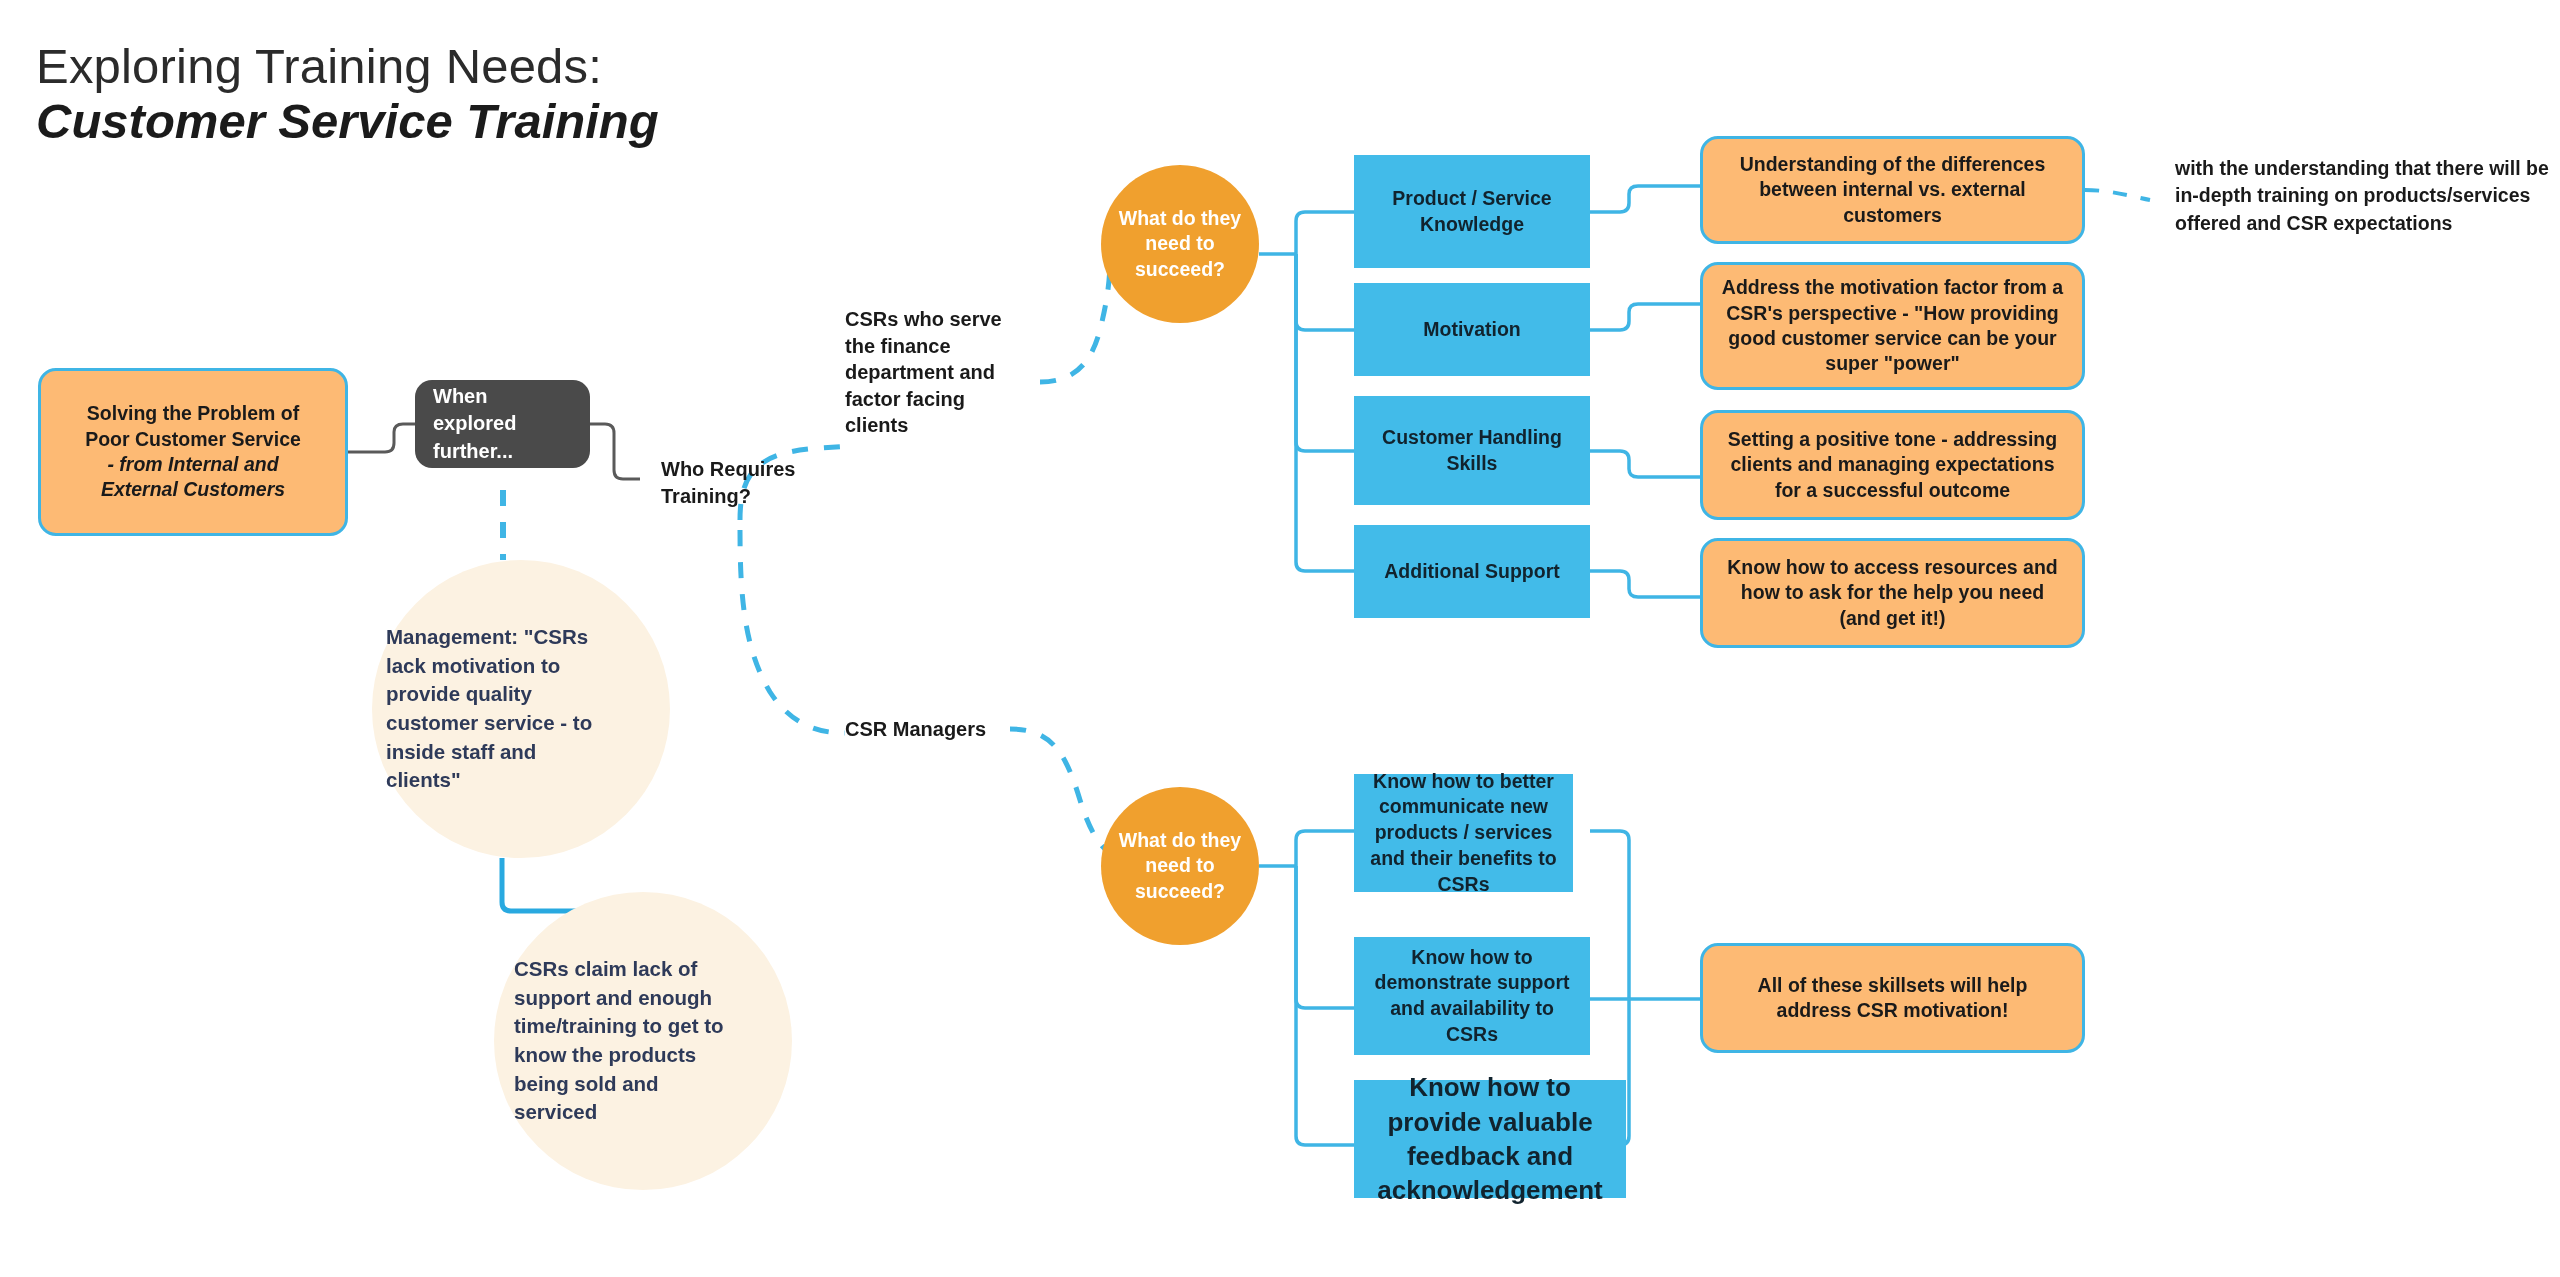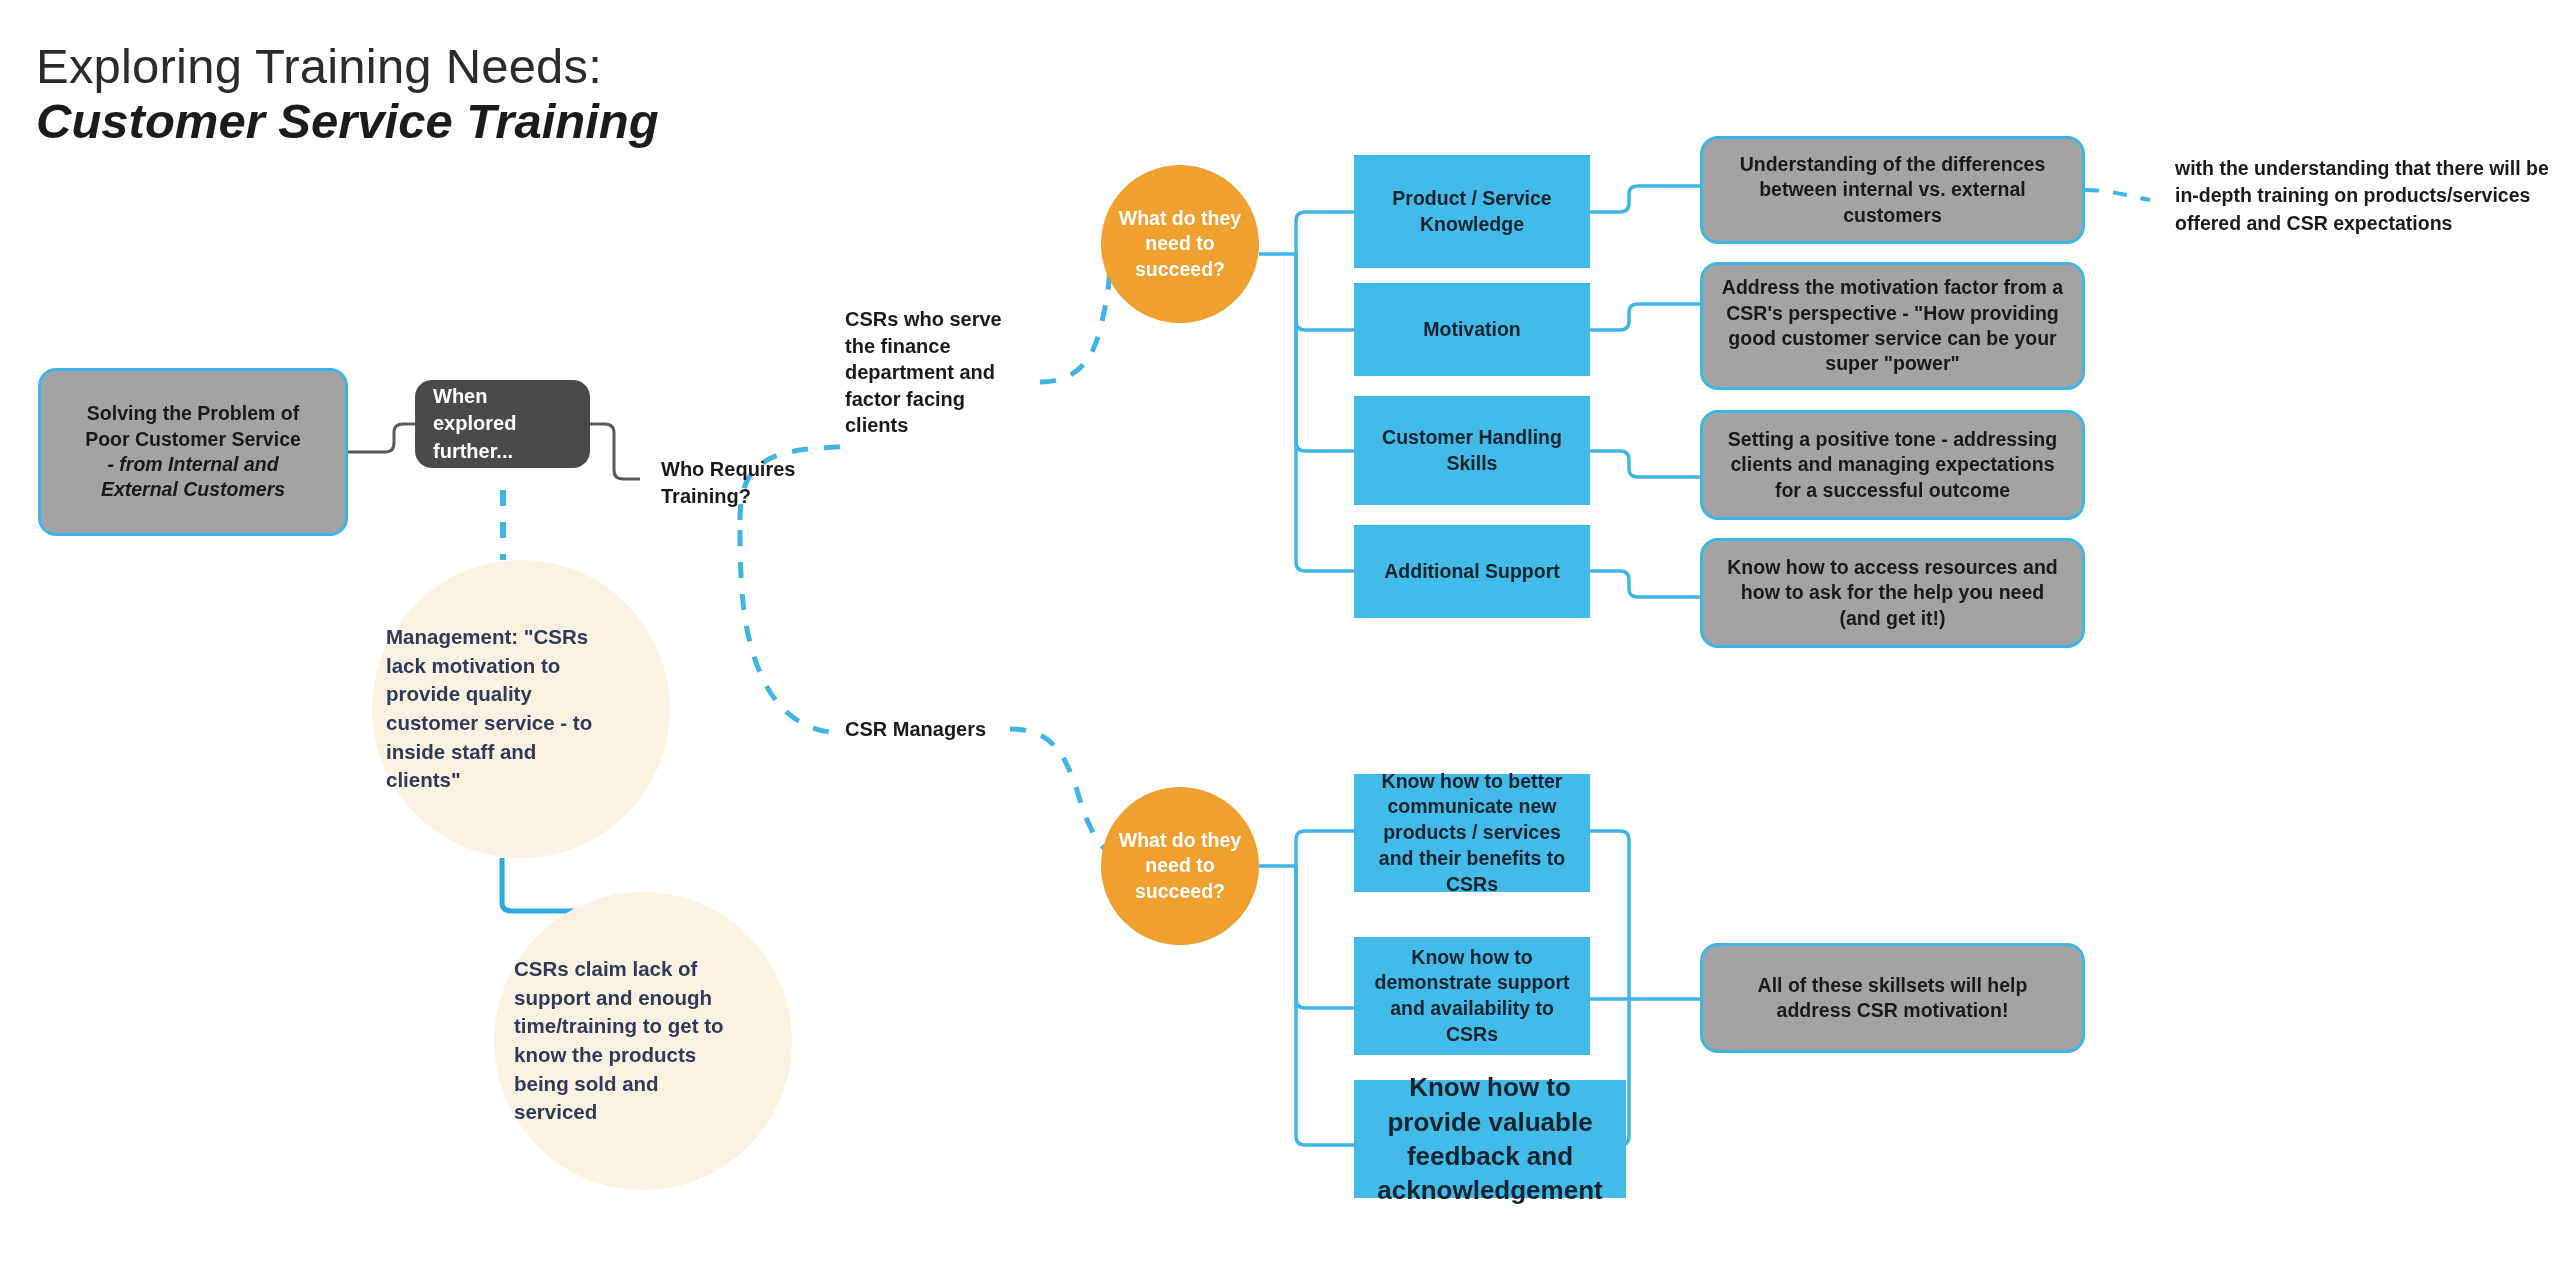--- a/index.html
+++ b/index.html
@@ -17,21 +17,21 @@
     font-size:49px;font-weight:400;color:#2b2b2b;letter-spacing:.2px;
     line-height:1.08;white-space:nowrap;
   }
   #title .l2{
     font-size:49px;font-weight:700;font-style:italic;color:#1b1b1b;
     line-height:1.18;white-space:nowrap;
   }
 
   
   .wbox{
-    position:absolute;box-sizing:border-box;background:#a3a3a3;
+    position:absolute;box-sizing:border-box;background:#fdba74;
     border:3px solid #3FB5E5;border-radius:18px;
     display:flex;align-items:center;justify-content:center;
     text-align:center;color:#1a1a1a;font-weight:700;
     padding:10px 16px;line-height:1.30;
   }
 
   
   #darkbox{
     position:absolute;box-sizing:border-box;background:#4a4a4a;
     border-radius:17px;color:#ffffff;font-weight:700;
@@ -178,21 +178,21 @@
   <div class="wbox" style="left:1700px;top:538px;width:385px;height:110px;font-size:19.5px;">
     <span>Know how to access resources and how to ask for the help you need (and get it!)</span>
   </div>
 
   <div id="rightnote">with the understanding that there will be in-depth training on products/services offered and CSR expectations</div>
 
   <div class="ocircle" style="left:1101px;top:787px;width:158px;height:158px;font-size:19.5px;padding:0 16px;box-sizing:border-box;">
     <span>What do they need to succeed?</span>
   </div>
 
-  <div class="bbox" style="left:1354px;top:774px;width:236px;height:118px;font-size:19.5px;">
+  <div class="bbox" style="left:1354px;top:774px;width:219px;height:118px;font-size:19.5px;">
     <span>Know how to better communicate new products / services and their benefits to CSRs</span>
   </div>
   <div class="bbox" style="left:1354px;top:937px;width:236px;height:118px;font-size:19.5px;">
     <span>Know how to demonstrate support and availability to CSRs</span>
   </div>
   <div class="bbox" style="left:1354px;top:1080px;width:272px;height:118px;font-size:26px;">
     <span>Know how to provide valuable feedback and acknowledgement</span>
   </div>
 
   <div class="wbox" style="left:1700px;top:943px;width:385px;height:110px;font-size:19.5px;">

